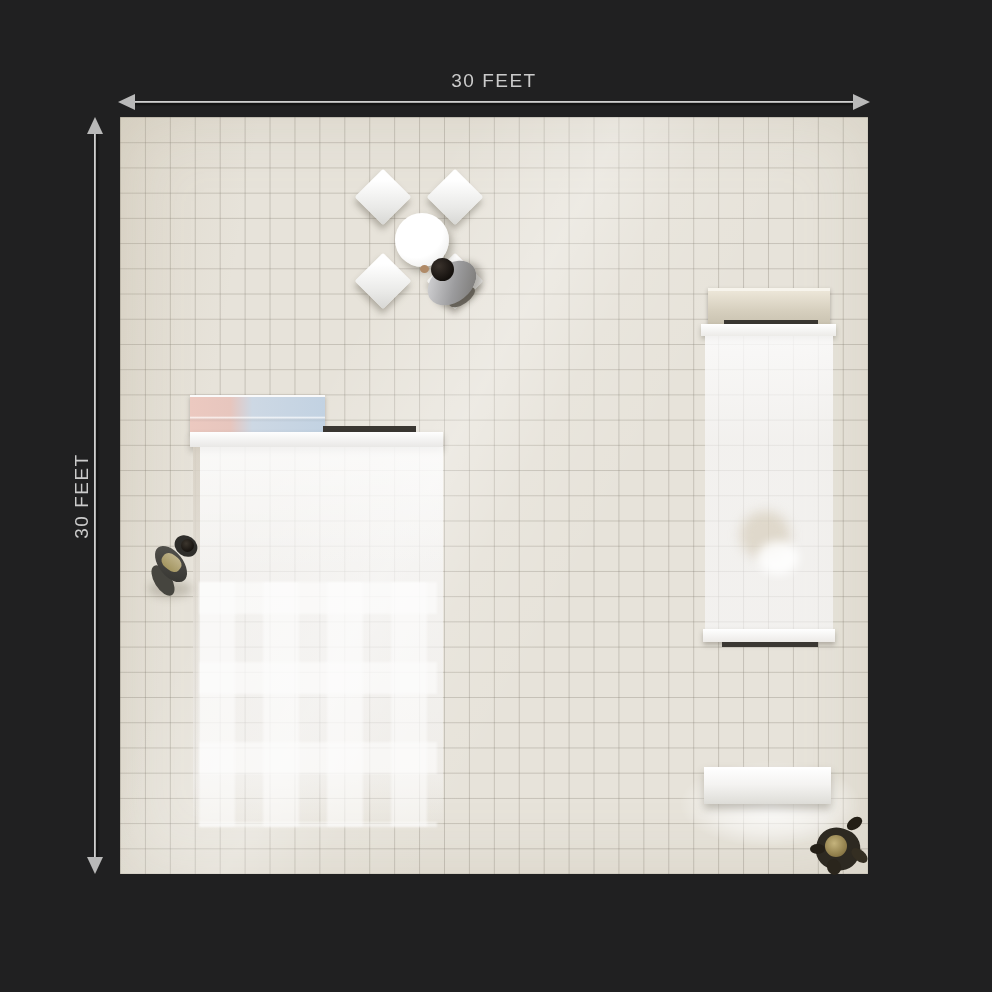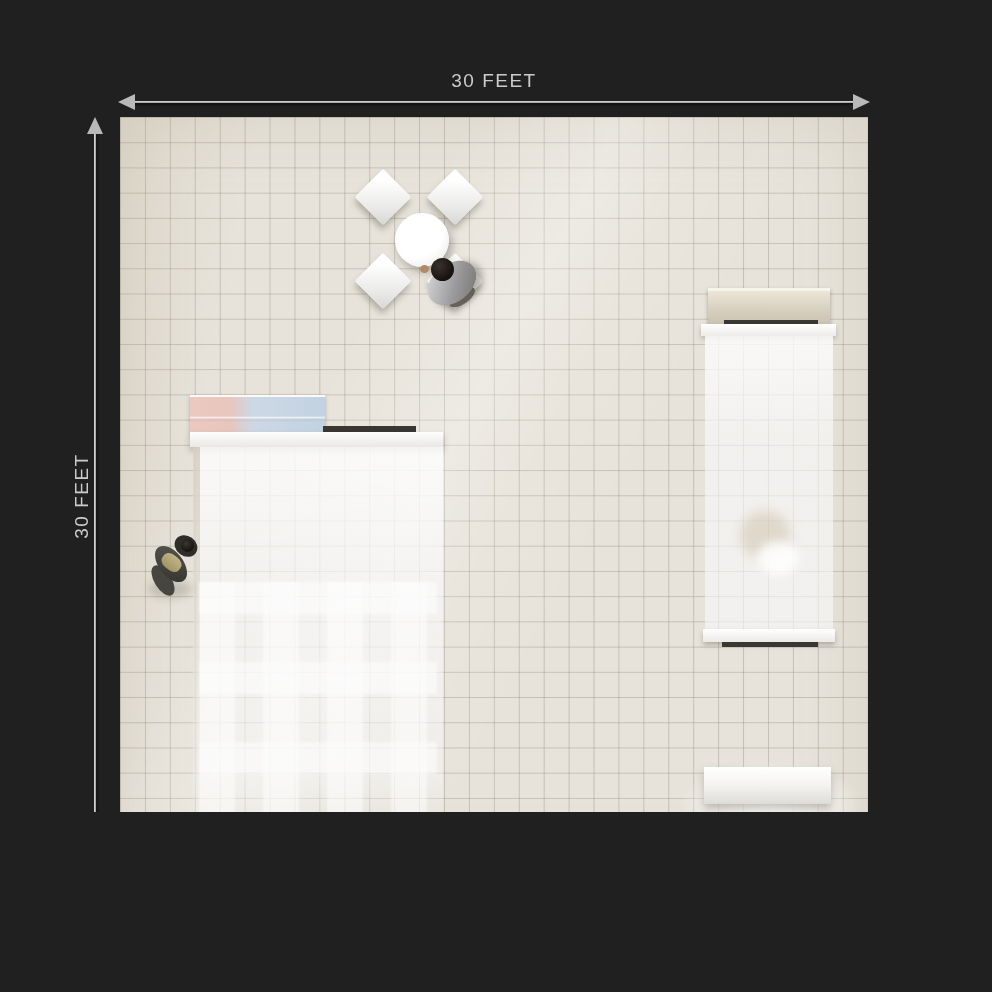--- a/index.html
+++ b/index.html
@@ -1,17 +1,17 @@
 <!DOCTYPE html>
 <html style="--background: #202021; --floor: #e7e3da; --grid-line: rgba(110,104,92,0.33); --dimension-text: #cbcbcb; --header-pink: #ecc9c0; --header-blue: #c2d2e2; --canopy-beige: #d7d0bf; --dark-strip: #3a3732;"><head>
 <meta charset="utf-8">
 <title>Floor Plan Render</title>
 <style>
   html,body{margin:0;padding:0;background:#202021;}
-  .scene{position:relative;width:992px;height:812px;overflow:hidden;
+  .scene{position:relative;width:992px;height:992px;overflow:hidden;
          background:var(--background,#202021);
          font-family:"Liberation Sans", sans-serif;}
 
   
   .dim-label{color:var(--dimension-text,#cbcbcb);font-size:19px;letter-spacing:1.5px;white-space:nowrap;}
   .dim-top{position:absolute;left:118px;top:70px;width:752px;height:36px;}
   .dim-top .dim-label{position:absolute;left:0;right:0;top:0;text-align:center;}
   .dim-line-h{position:absolute;left:15px;right:15px;top:31px;height:2px;
               background:linear-gradient(#e2e2e2,#979797);box-shadow:0 2px 2px rgba(0,0,0,.55);}
   .arrow-w{position:absolute;left:0;top:24px;width:0;height:0;

